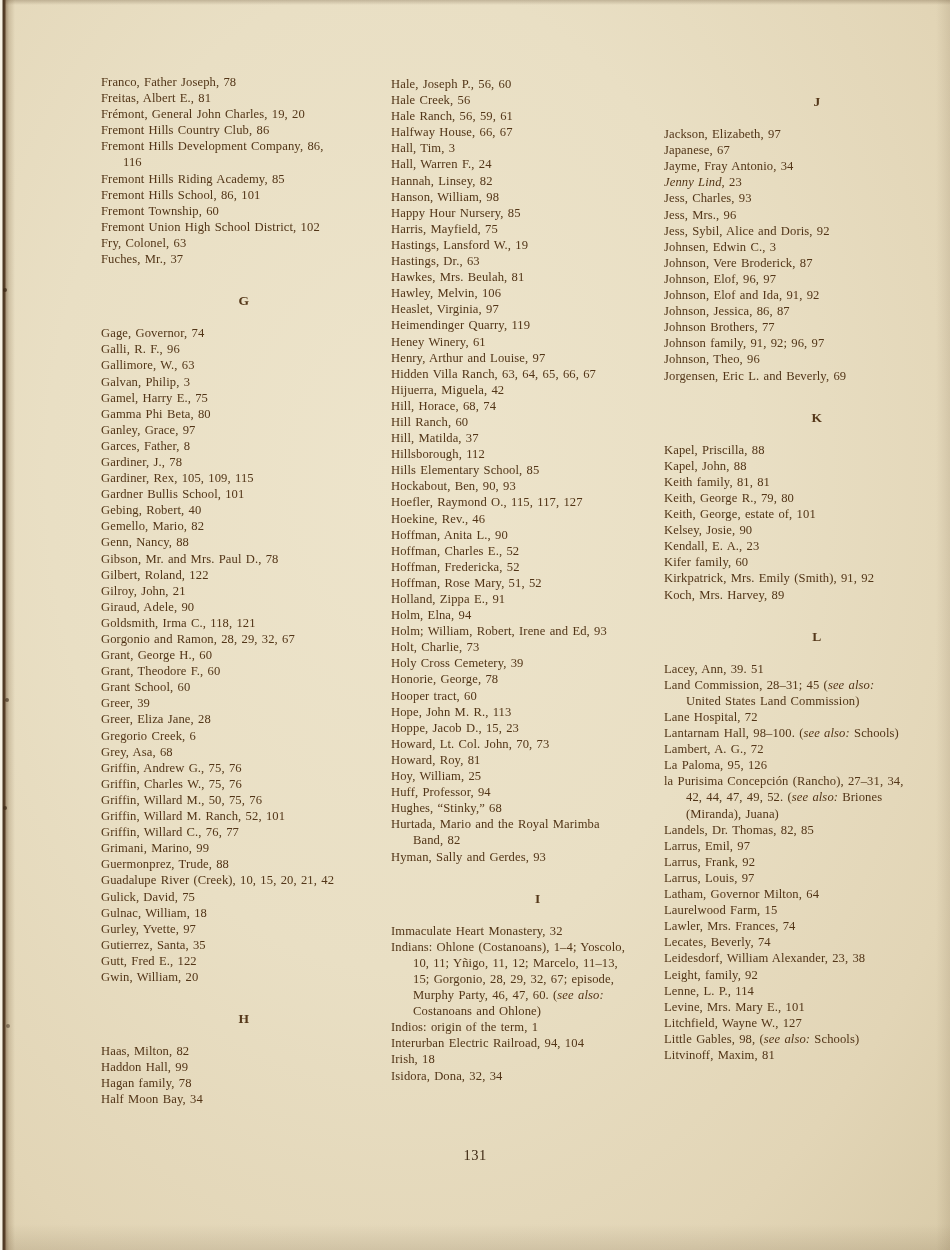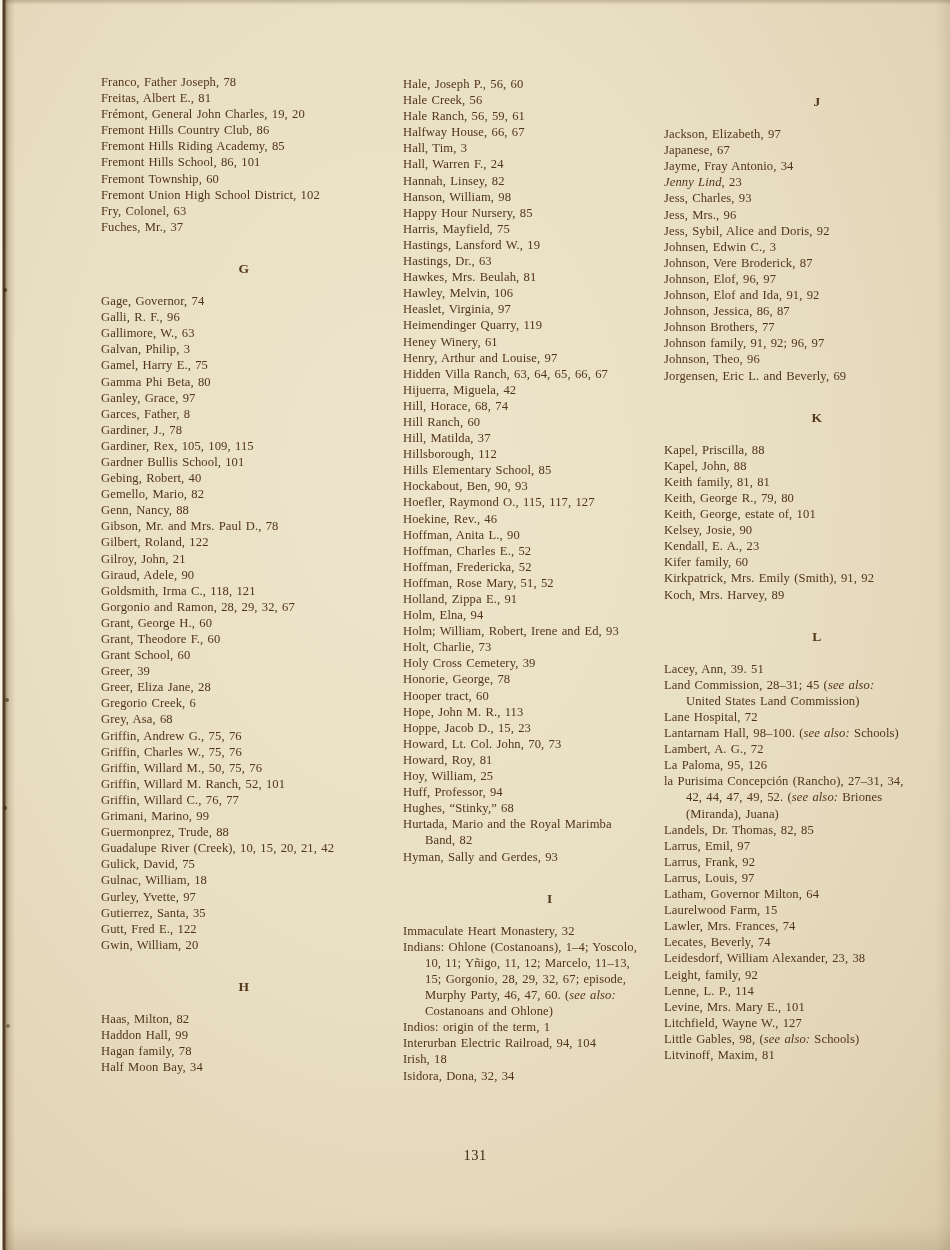--- a/index.html
+++ b/index.html
@@ -45,21 +45,21 @@
       5px 698px 0 0 rgba(60,40,22,0.6),
       3px 806px 0 0 rgba(60,40,22,0.7),
       6px 1024px 0 0 rgba(60,40,22,0.45);
   }
   .col {
     position: absolute;
     color: #523517;
     margin-left: 28px;
   }
   .col-1 { left: 73px;  top: 74px; width: 286px; }
-  .col-2 { left: 375px; top: 76px; width: 294px; }
+  .col-2 { left: 363px; top: 76px; width: 294px; }
   .col-3 { left: 636px; top: 80px; width: 306px; }
   .entry {
     font-size: 12.6px;
     line-height: 16.1px;
     padding-left: 22px;
     text-indent: -22px;
     letter-spacing: 0.1px;
     word-spacing: 1px;
   }
   .sec-header {
@@ -90,20 +90,21 @@
 
 <div class="paper">
   <div class="spine-edge"></div>
   <div class="specks"></div>
 
   <div class="col col-1">
       <div class="entry">Franco, Father Joseph, 78</div>
       <div class="entry">Freitas, Albert E., 81</div>
       <div class="entry">Frémont, General John Charles, 19, 20</div>
       <div class="entry">Fremont Hills Country Club, 86</div>
+      <div class="entry">Fremont Hills Development Company, 86,<br>116</div>
       <div class="entry">Fremont Hills Riding Academy, 85</div>
       <div class="entry">Fremont Hills School, 86, 101</div>
       <div class="entry">Fremont Township, 60</div>
       <div class="entry">Fremont Union High School District, 102</div>
       <div class="entry">Fry, Colonel, 63</div>
       <div class="entry">Fuches, Mr., 37</div>
       <div class="sec-header">G</div>
       <div class="entry">Gage, Governor, 74</div>
       <div class="entry">Galli, R. F., 96</div>
       <div class="entry">Gallimore, W., 63</div>

